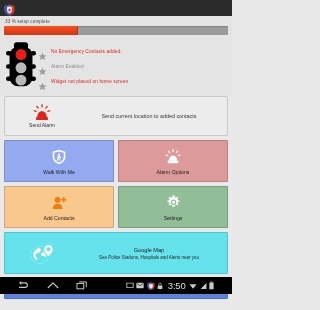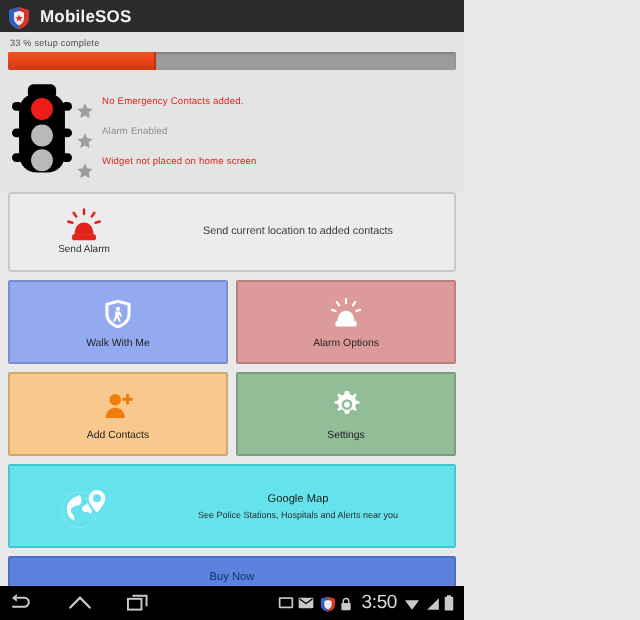--- a/index.html
+++ b/index.html
@@ -86,22 +86,22 @@
   
   .buy-wrap{padding:4px 4px 0 4px;}
   .buy-btn{
     height:21px;background:#5b82dd;border:1px solid #4a6fc7;border-radius:1px;
     display:flex;align-items:center;justify-content:center;box-sizing:border-box;
     color:#17306b;font-size:5.6px;
   }
 
   
   .navbar{
-    position:absolute;left:0;bottom:0;width:232px;height:17px;background:#000;
-    display:flex;align-items:center;box-sizing:border-box;padding:0 5px;
+    position:absolute;left:0;bottom:16px;width:232px;height:17px;background:#000;
+    display:flex;align-items:center;box-sizing:border-box;padding:0 18px;
   }
   .nav-left{display:flex;align-items:center;gap:17px;}
   .nav-btn{width:12px;height:11px;display:flex;align-items:center;justify-content:center;}
   .nav-right{margin-left:auto;display:flex;align-items:center;gap:2.5px;}
   .sysicon{display:flex;align-items:center;}
   .clock{color:#dcdcdc;font-size:9.5px;letter-spacing:-.2px;margin:0 1px 0 2px;}
 </style>
 </head>
 <body>
 
@@ -109,21 +109,20 @@
 
   <div class="titlebar">
     <span class="app-icon">
       <svg viewBox="0 0 22 24" width="11" height="12">
         <path d="M11 1 L21 4 V12 C21 18 16 22 11 23 C6 22 1 18 1 12 V4 Z" fill="#d9342b"></path>
         <path d="M11 1 L1 4 V12 C1 18 6 22 11 23 Z" fill="#2f62c4"></path>
         <path d="M11 5 L16 6.6 V12 C16 15.6 13.6 18.3 11 19.2 C8.4 18.3 6 15.6 6 12 V6.6 Z" fill="#f0f0f0"></path>
         <path d="M11 8.2 L12.1 11.1 H15 L12.6 12.9 L13.5 15.8 L11 14 L8.5 15.8 L9.4 12.9 L7 11.1 H9.9 Z" fill="#d9342b"></path>
       </svg>
     </span>
-    <span class="app-title">MobileSOS</span>
   </div>
 
   <div class="setup">
     <div class="setup-label">33 % setup complete</div>
     <div class="progress-track">
       <div class="progress-fill" id="pfill" style="width: 33%;"></div>
     </div>
   </div>
 
   <div class="status-area">

